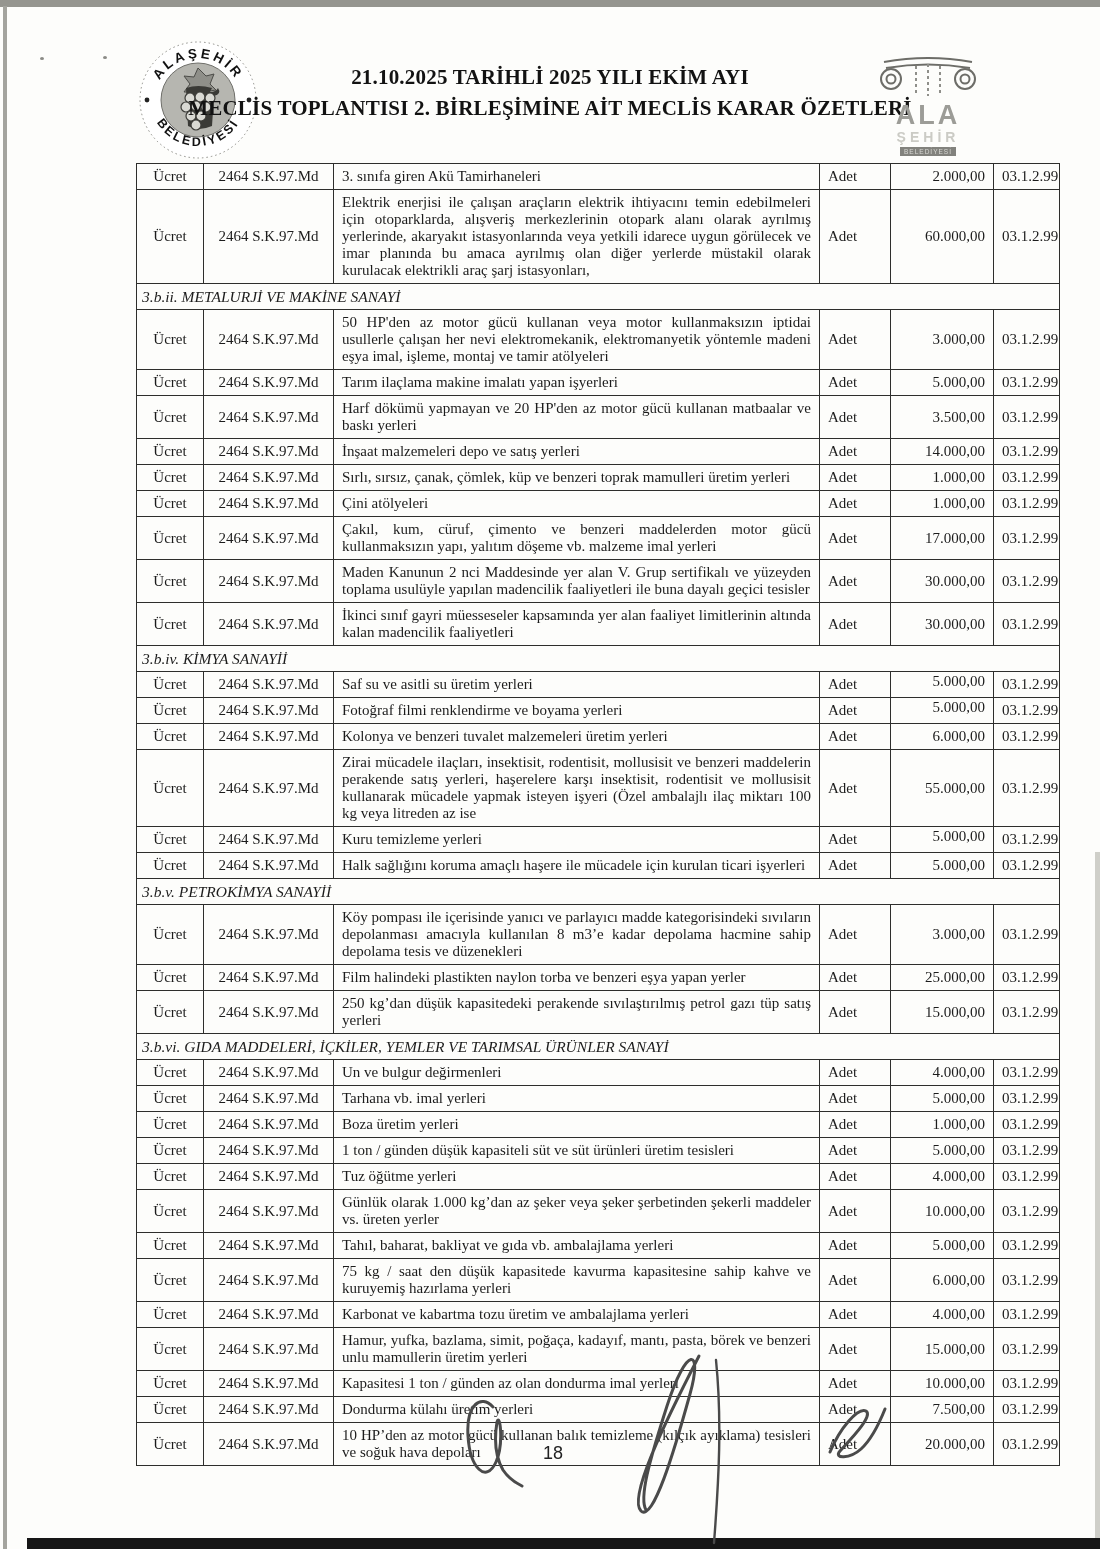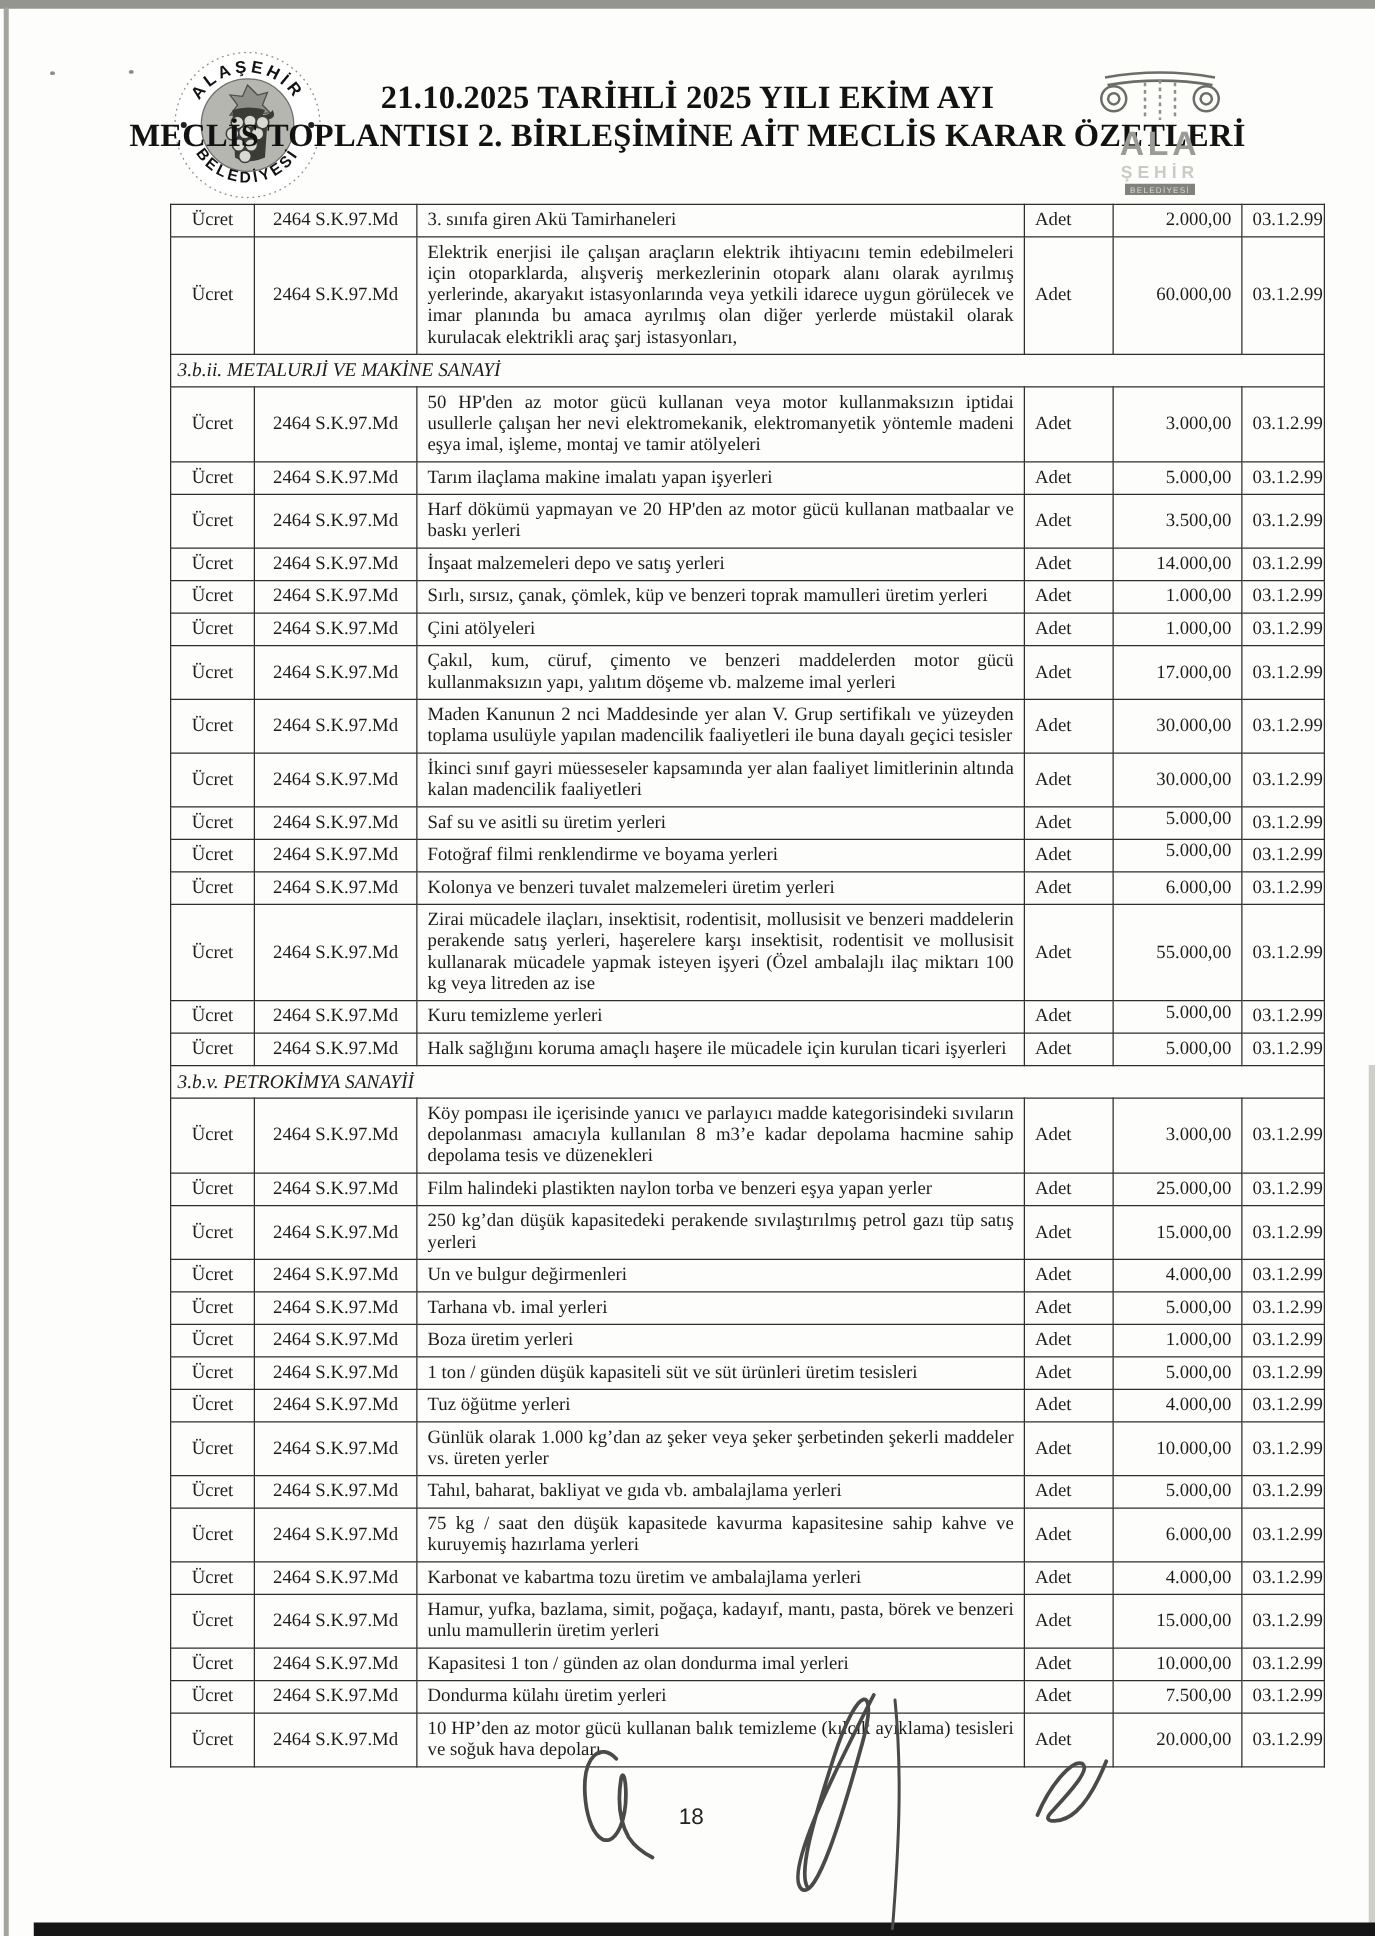--- a/index.html
+++ b/index.html
@@ -10,21 +10,21 @@
   }
   
   .edge-top{position:absolute;top:0;left:0;right:0;height:7px;background:#95958f;}
   .edge-left{position:absolute;top:6px;left:3px;width:4px;bottom:0;background:#a4a49e;}
   .edge-right{position:absolute;right:0;top:55%;bottom:0;width:5px;background:#cfcfc9;}
   .edge-bottom{position:absolute;left:27px;right:0;bottom:0;height:11px;background:#161616;}
   .speck{position:absolute;width:4px;height:3px;background:#8b8b86;border-radius:50%;}
 
   
   .hdr-title{position:absolute;left:0;right:0;top:62px;text-align:center;
-    font-weight:bold;font-size:26px;line-height:31px;letter-spacing:.2px;color:#121212;}
+    font-weight:bold;font-size:21px;line-height:31px;letter-spacing:.2px;color:#121212;}
   .logo-left{position:absolute;left:138px;top:40px;width:120px;height:120px;}
   .logo-right{position:absolute;left:874px;top:52px;width:108px;height:110px;}
 
   
   table.doc{position:absolute;left:136px;top:163px;width:923px;
     border-collapse:collapse;table-layout:fixed;font-size:15px;line-height:17px;}
   table.doc td{border:1.4px solid #2e2e2c;padding:4px 8px;vertical-align:middle;
     overflow:hidden;}
   col.c-type{width:67px;} col.c-law{width:130px;} col.c-desc{width:486px;}
   col.c-unit{width:71px;} col.c-amount{width:103px;} col.c-code{width:66px;}
@@ -207,20 +207,23 @@
           <td class="code">03.1.2.99</td>
         </tr>
         <tr>
           <td class="type">Ücret</td>
           <td class="law">2464 S.K.97.Md</td>
           <td class="desc">İkinci sınıf gayri müesseseler kapsamında yer alan faaliyet limitlerinin altında kalan madencilik faaliyetleri</td>
           <td class="unit">Adet</td>
           <td class="amount">30.000,00</td>
           <td class="code">03.1.2.99</td>
         </tr>
+        <tr class="section-row">
+          <td colspan="6">3.b.iv. KİMYA SANAYİİ</td>
+        </tr>
         <tr>
           <td class="type">Ücret</td>
           <td class="law">2464 S.K.97.Md</td>
           <td class="desc">Saf su ve asitli su üretim yerleri</td>
           <td class="unit">Adet</td>
           <td class="amount raised">5.000,00</td>
           <td class="code">03.1.2.99</td>
         </tr>
         <tr>
           <td class="type">Ücret</td>
@@ -281,20 +284,23 @@
           <td class="amount">25.000,00</td>
           <td class="code">03.1.2.99</td>
         </tr>
         <tr>
           <td class="type">Ücret</td>
           <td class="law">2464 S.K.97.Md</td>
           <td class="desc">250 kg’dan düşük kapasitedeki perakende sıvılaştırılmış petrol gazı tüp satış yerleri</td>
           <td class="unit">Adet</td>
           <td class="amount">15.000,00</td>
           <td class="code">03.1.2.99</td>
+        </tr>
+        <tr class="section-row">
+          <td colspan="6">3.b.vi. GIDA MADDELERİ, İÇKİLER, YEMLER VE TARIMSAL ÜRÜNLER SANAYİ</td>
         </tr>
         <tr>
           <td class="type">Ücret</td>
           <td class="law">2464 S.K.97.Md</td>
           <td class="desc">Un ve bulgur değirmenleri</td>
           <td class="unit">Adet</td>
           <td class="amount">4.000,00</td>
           <td class="code">03.1.2.99</td>
         </tr>
         <tr>

